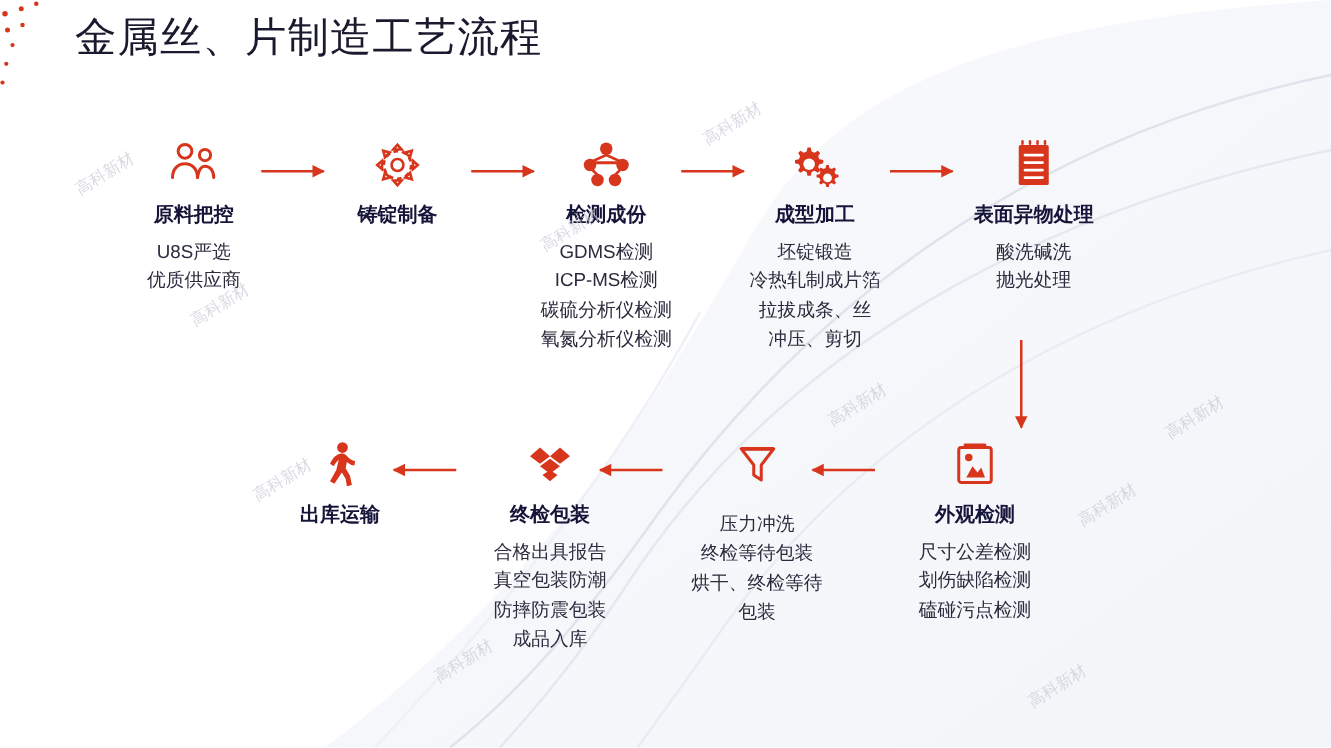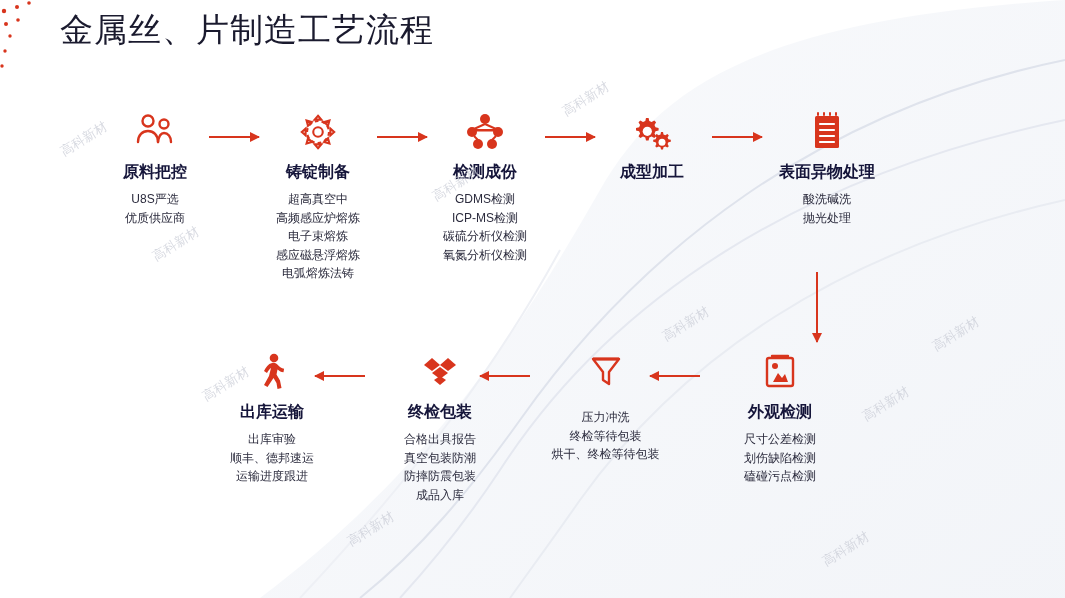--- a/index.html
+++ b/index.html
@@ -55,21 +55,21 @@
     margin-bottom: 10px;
   }
   .node .label {
     font-size: 16px;
     font-weight: bold;
     color: #15153a;
     white-space: nowrap;
     margin-bottom: 7px;
   }
   .node .desc {
-    font-size: 12px;
+    font-size: 15px;
     color: #2b2b3d;
     line-height: 1.55;
     white-space: nowrap;
   }
   .node .desc.wrapped {
     white-space: normal;
     width: 108px;
     margin: 16px auto;
     text-align: left;
   }
@@ -215,27 +215,20 @@
     <svg width="42" height="40" viewBox="0 0 42 42">
       <g fill="none" stroke="#d8351d" stroke-width="2.2">
         <circle cx="21" cy="21" r="5"></circle>
         <circle cx="21" cy="21" r="11.5" stroke-dasharray="4 3.2"></circle>
         <path d="M21 4 l3.5 4 h-7z M21 38 l3.5-4 h-7z M4 21 l4 3.5 v-7z M38 21 l-4 3.5 v-7z"></path>
         <path d="M9 9 l5.5 1.5 -4 4z M33 9 l-5.5 1.5 4 4z M9 33 l5.5-1.5 -4-4z M33 33 l-5.5-1.5 4-4z"></path>
       </g>
     </svg>
   </div>
   <div class="label">铸锭制备</div>
-  <div class="desc left-desc">
-    <div>超高真空中</div>
-    <div>高频感应炉熔炼</div>
-    <div>电子束熔炼</div>
-    <div>感应磁悬浮熔炼</div>
-    <div>电弧熔炼法铸</div>
-  </div>
 </div>
 
 <div class="arrow arrow-h" style="left:377px; top:136px; width:50px;"></div>
 
 <div class="node" style="left:425px; top:108px; width:120px;">
   <div class="icon">
     <svg width="44" height="40" viewBox="0 0 44 40">
       <g fill="#d8351d">
         <circle cx="22" cy="7" r="5"></circle>
         <circle cx="9" cy="20" r="5"></circle>
@@ -265,20 +258,26 @@
     <svg width="44" height="40" viewBox="0 0 44 40">
       <g fill="#d8351d">
         <path d="M16 6 l2.6 0 .7 3.1 2.3 1 2.7-1.6 1.8 1.8 -1.6 2.7 1 2.3 3.1 .7 0 2.6 -3.1 .7 -1 2.3 1.6 2.7 -1.8 1.8 -2.7-1.6 -2.3 1 -.7 3.1 -2.6 0 -.7-3.1 -2.3-1 -2.7 1.6 -1.8-1.8 1.6-2.7 -1-2.3 -3.1-.7 0-2.6 3.1-.7 1-2.3 -1.6-2.7 1.8-1.8 2.7 1.6 2.3-1z"></path>
         <circle cx="17.3" cy="19.3" r="4.6" fill="#ffffff"></circle>
         <path d="M31 20 l2 0 .5 2.4 1.8 .8 2.1-1.2 1.4 1.4 -1.2 2.1 .8 1.8 2.4 .5 0 2 -2.4 .5 -.8 1.8 1.2 2.1 -1.4 1.4 -2.1-1.2 -1.8 .8 -.5 2.4 -2 0 -.5-2.4 -1.8-.8 -2.1 1.2 -1.4-1.4 1.2-2.1 -.8-1.8 -2.4-.5 0-2 2.4-.5 .8-1.8 -1.2-2.1 1.4-1.4 2.1 1.2 1.8-.8z"></path>
         <circle cx="32" cy="30.3" r="3.5" fill="#ffffff"></circle>
       </g>
     </svg>
   </div>
   <div class="label">成型加工</div>
+  <div class="desc left-desc">
+    <div>坯锭锻造</div>
+    <div>冷热轧制成片箔</div>
+    <div>拉拔成条、丝</div>
+    <div>冲压、剪切</div>
+  </div>
 </div>
 
 <div class="arrow arrow-h" style="left:712px; top:136px; width:50px;"></div>
 
 <div class="node" style="left:757px; top:108px; width:140px;">
   <div class="icon">
     <svg width="34" height="40" viewBox="0 0 34 40">
       <rect x="5" y="4" width="24" height="32" rx="1.5" fill="#d8351d"></rect>
       <g stroke="#ffffff" stroke-width="2.2" stroke-linecap="round">
         <path d="M10 12 h14 M10 18 h14 M10 24 h14 M10 30 h14"></path>
@@ -360,18 +359,13 @@
 <div class="node center-desc" style="left:212px; top:348px; width:120px;">
   <div class="icon">
     <svg width="34" height="40" viewBox="0 0 34 40">
       <g fill="#d8351d">
         <circle cx="19" cy="6" r="4.3"></circle>
         <path d="M17 11 c-4 1 -6 4 -8 8 l3 2 c1.4-2.6 2.6-4 4-5 l-2 8 -5 9 3.5 2 6-9 3 5 1 6 4-1 -1.5-7.5 -3.5-6 1-5 c2 1.6 3.5 2.6 6 2.8 l.6-3.6 c-2.6-.4-4.3-1.6-6-3.4 -1.6-1.8-3.3-3.2-6.1-2.3z"></path>
       </g>
     </svg>
   </div>
   <div class="label">出库运输</div>
-  <div class="desc left-desc">
-    <div>出库审验</div>
-    <div>顺丰、德邦速运</div>
-    <div>运输进度跟进</div>
-  </div>
 </div>
 
 </body></html>

